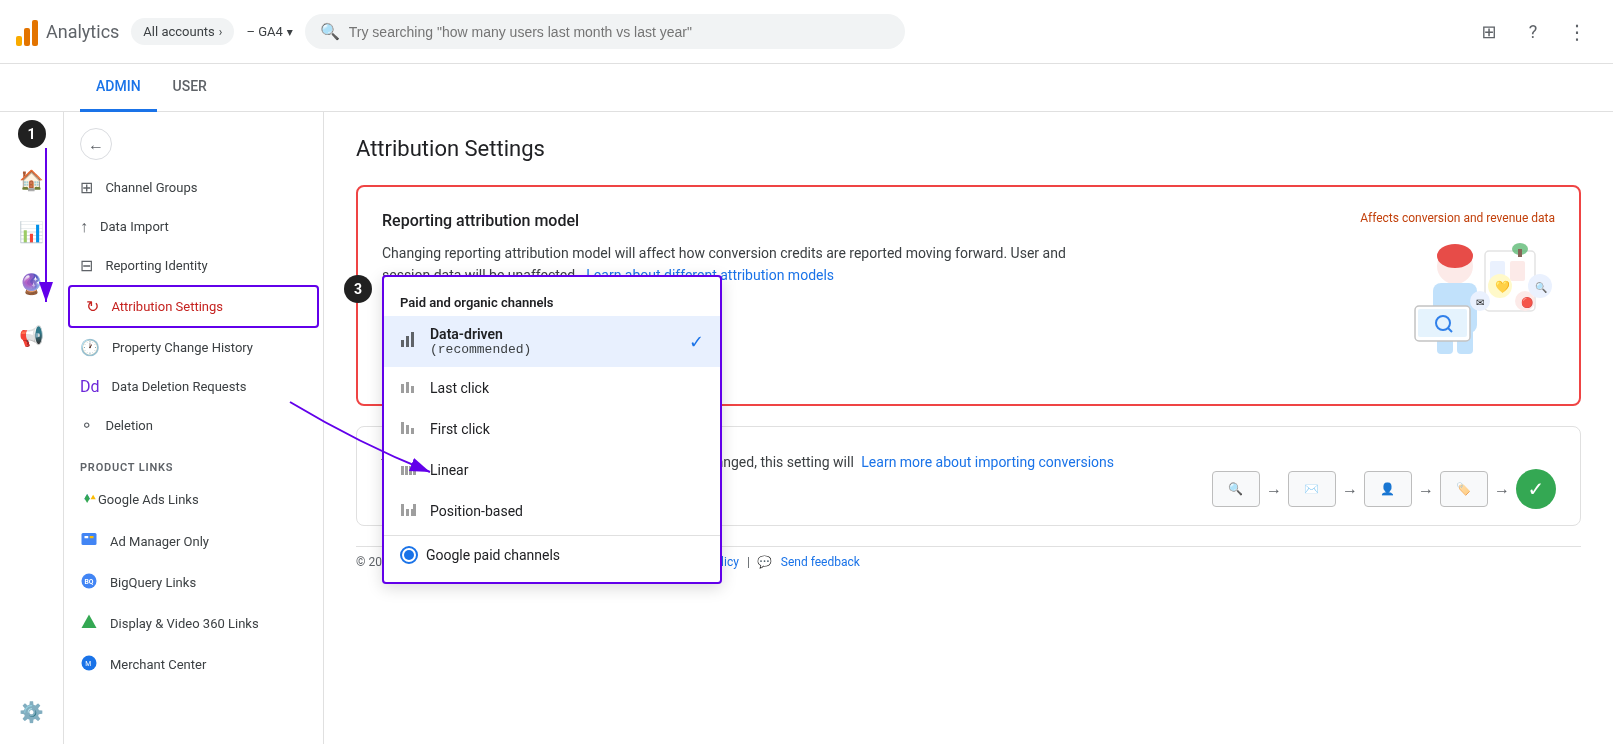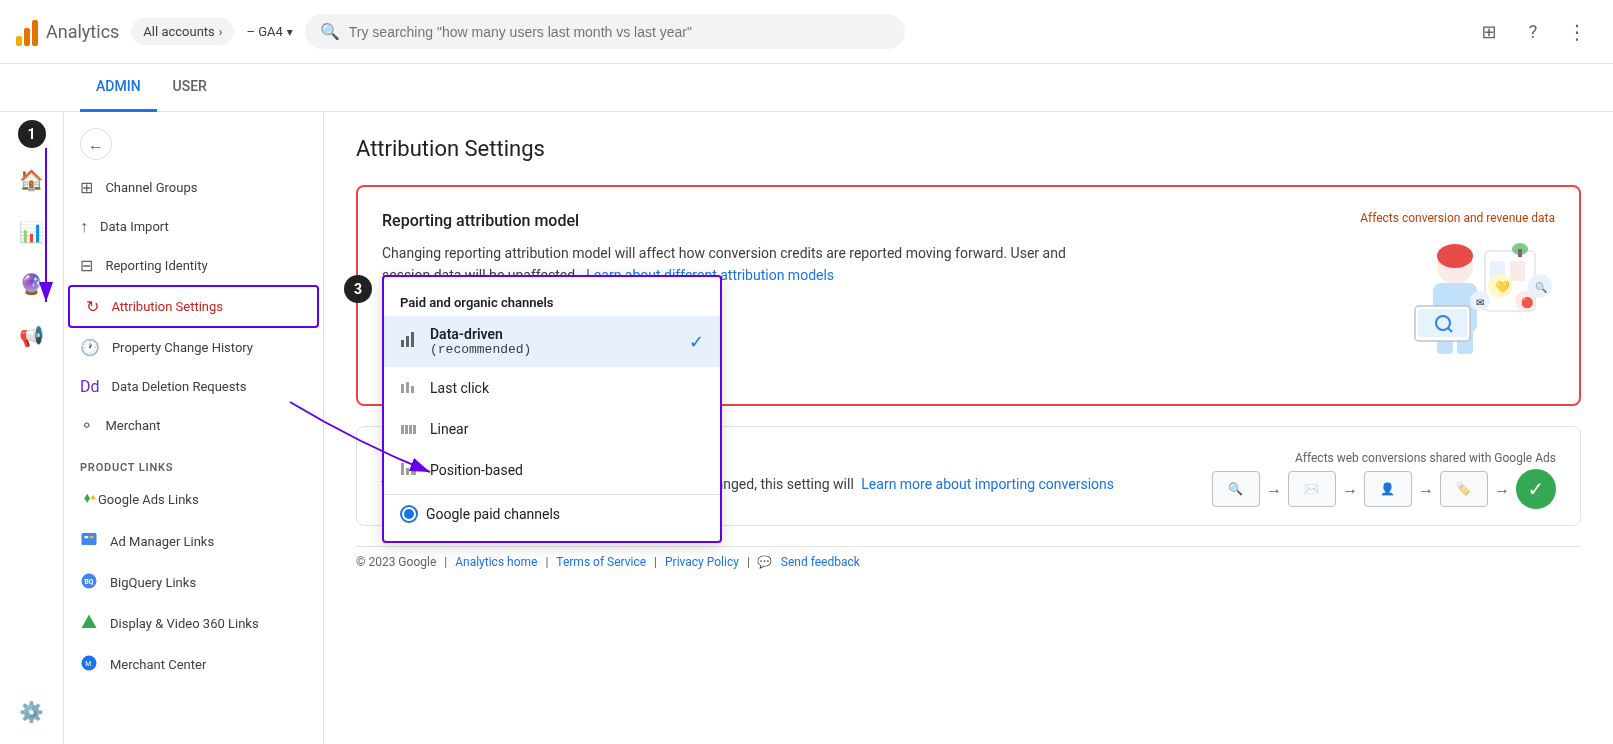--- a/index.html
+++ b/index.html
@@ -87,21 +87,21 @@
       <span>Property Change History</span>
     </div>
 
     <div style="display:flex;align-items:center;gap:12px;padding:10px 16px;cursor:pointer;font-size:13px;color:#3c4043;">
       <span style="font-size:16px;color:#6d28d9;">Dd</span>
       <span>Data Deletion Requests</span>
     </div>
 
     <div style="display:flex;align-items:center;gap:12px;padding:10px 16px;cursor:pointer;font-size:13px;color:#3c4043;">
       <span style="font-size:16px;color:#5f6368;">⚬</span>
-      <span>Merchant</span>
+      <span>Deletion</span>
     </div>
 
     <div style="font-size:11px;font-weight:600;color:#5f6368;padding:16px 16px 4px;letter-spacing:0.8px;">PRODUCT LINKS</div>
 
     <div style="display:flex;align-items:center;padding:10px 16px;cursor:pointer;font-size:13px;color:#3c4043;">
       <span style="font-size:16px;">
         <svg width="18" height="18" viewBox="0 0 24 24">
             <path d="M3.5 18.5l6-10.5 4 7H5.5" fill="#4285F4"></path>
             <path d="M14 15l3.5-6 3.5 6H14z" fill="#FBBC04"></path>
             <path d="M9.5 8L6 14l3.5 6 3.5-6z" fill="#34A853"></path>
@@ -111,21 +111,21 @@
     </div>
 
     <div style="display:flex;align-items:center;gap:12px;padding:10px 16px;cursor:pointer;font-size:13px;color:#3c4043;">
       <span style="font-size:16px;">
         <svg width="18" height="18" viewBox="0 0 24 24">
             <rect x="2" y="4" width="20" height="16" rx="2" fill="#4285F4"></rect>
             <rect x="6" y="8" width="5" height="3" fill="#fff"></rect>
             <rect x="13" y="8" width="5" height="3" fill="#FBBC04"></rect>
           </svg>
       </span>
-      <span>Ad Manager Links</span>
+      <span>Ad Manager Only</span>
     </div>
 
     <div style="display:flex;align-items:center;gap:12px;padding:10px 16px;cursor:pointer;font-size:13px;color:#3c4043;">
       <span>
         <svg width="18" height="18" viewBox="0 0 24 24">
             <circle cx="12" cy="12" r="10" fill="#4285F4"></circle>
             <text x="6" y="16" font-size="9" fill="white" font-weight="bold">BQ</text>
           </svg>
       </span>
       <span>BigQuery Links</span>
@@ -244,20 +244,30 @@
           <span>
             <svg width="18" height="18" viewBox="0 0 18 18">
                 <rect x="1" y="7" width="3" height="9" fill="#9e9e9e"></rect>
                 <rect x="6" y="5" width="3" height="11" fill="#9e9e9e"></rect>
                 <rect x="11" y="9" width="3" height="7" fill="#9e9e9e"></rect>
               </svg>
           </span>
           <span style="font-size:14px;color:#202124;">Last click</span>
         </div>
 
+        <div style="display:flex;align-items:center;gap:12px;padding:10px 16px;cursor:pointer;">
+          <span>
+            <svg width="18" height="18" viewBox="0 0 18 18">
+                <rect x="1" y="4" width="3" height="12" fill="#9e9e9e"></rect>
+                <rect x="6" y="7" width="3" height="9" fill="#9e9e9e"></rect>
+                <rect x="11" y="10" width="3" height="6" fill="#9e9e9e"></rect>
+              </svg>
+          </span>
+          <span style="font-size:14px;color:#202124;">First click</span>
+        </div>
 
         <div style="display:flex;align-items:center;gap:12px;padding:10px 16px;cursor:pointer;">
           <span>
             <svg width="18" height="18" viewBox="0 0 18 18">
                 <rect x="1" y="7" width="3" height="9" fill="#9e9e9e"></rect>
                 <rect x="5" y="7" width="3" height="9" fill="#9e9e9e"></rect>
                 <rect x="9" y="7" width="3" height="9" fill="#9e9e9e"></rect>
                 <rect x="13" y="7" width="3" height="9" fill="#9e9e9e"></rect>
               </svg>
           </span>
@@ -280,24 +290,20 @@
           <div style="width:18px;height:18px;border-radius:50%;border:2px solid #1a73e8;display:flex;align-items:center;justify-content:center;">
             <div style="width:10px;height:10px;border-radius:50%;background:#1a73e8;"></div>
           </div>
           <span style="font-size:14px;color:#202124;">Google paid channels</span>
         </div>
       </div>
 
     </div>
 
     <div style="border:1px solid #e0e0e0;border-radius:8px;padding:24px;position:relative;min-height:100px;overflow:hidden;">
-      <div style="display:flex;justify-content:space-between;align-items:flex-start;margin-bottom:8px;">
-        <div></div>
-        <span style="font-size:12px;color:#5f6368;">Affects web conversions shared with Google Ads</span>
-      </div>
       <p style="font-size:14px;color:#3c4043;line-height:1.6;">
         <span>for web conversions shared with Google Ads. Once changed, this setting will</span>
         <a style="color:#1a73e8;text-decoration:none;margin-left:4px;">Learn more about importing conversions</a>
       </p>
 
       <div style="position:absolute;right:24px;bottom:16px;display:flex;align-items:center;gap:6px;">
 
         <div style="border:1px solid #bdbdbd;border-radius:4px;width:48px;height:36px;display:flex;align-items:center;justify-content:center;background:#f8f9fa;">
           <span style="font-size:12px;">🔍</span>
         </div>

